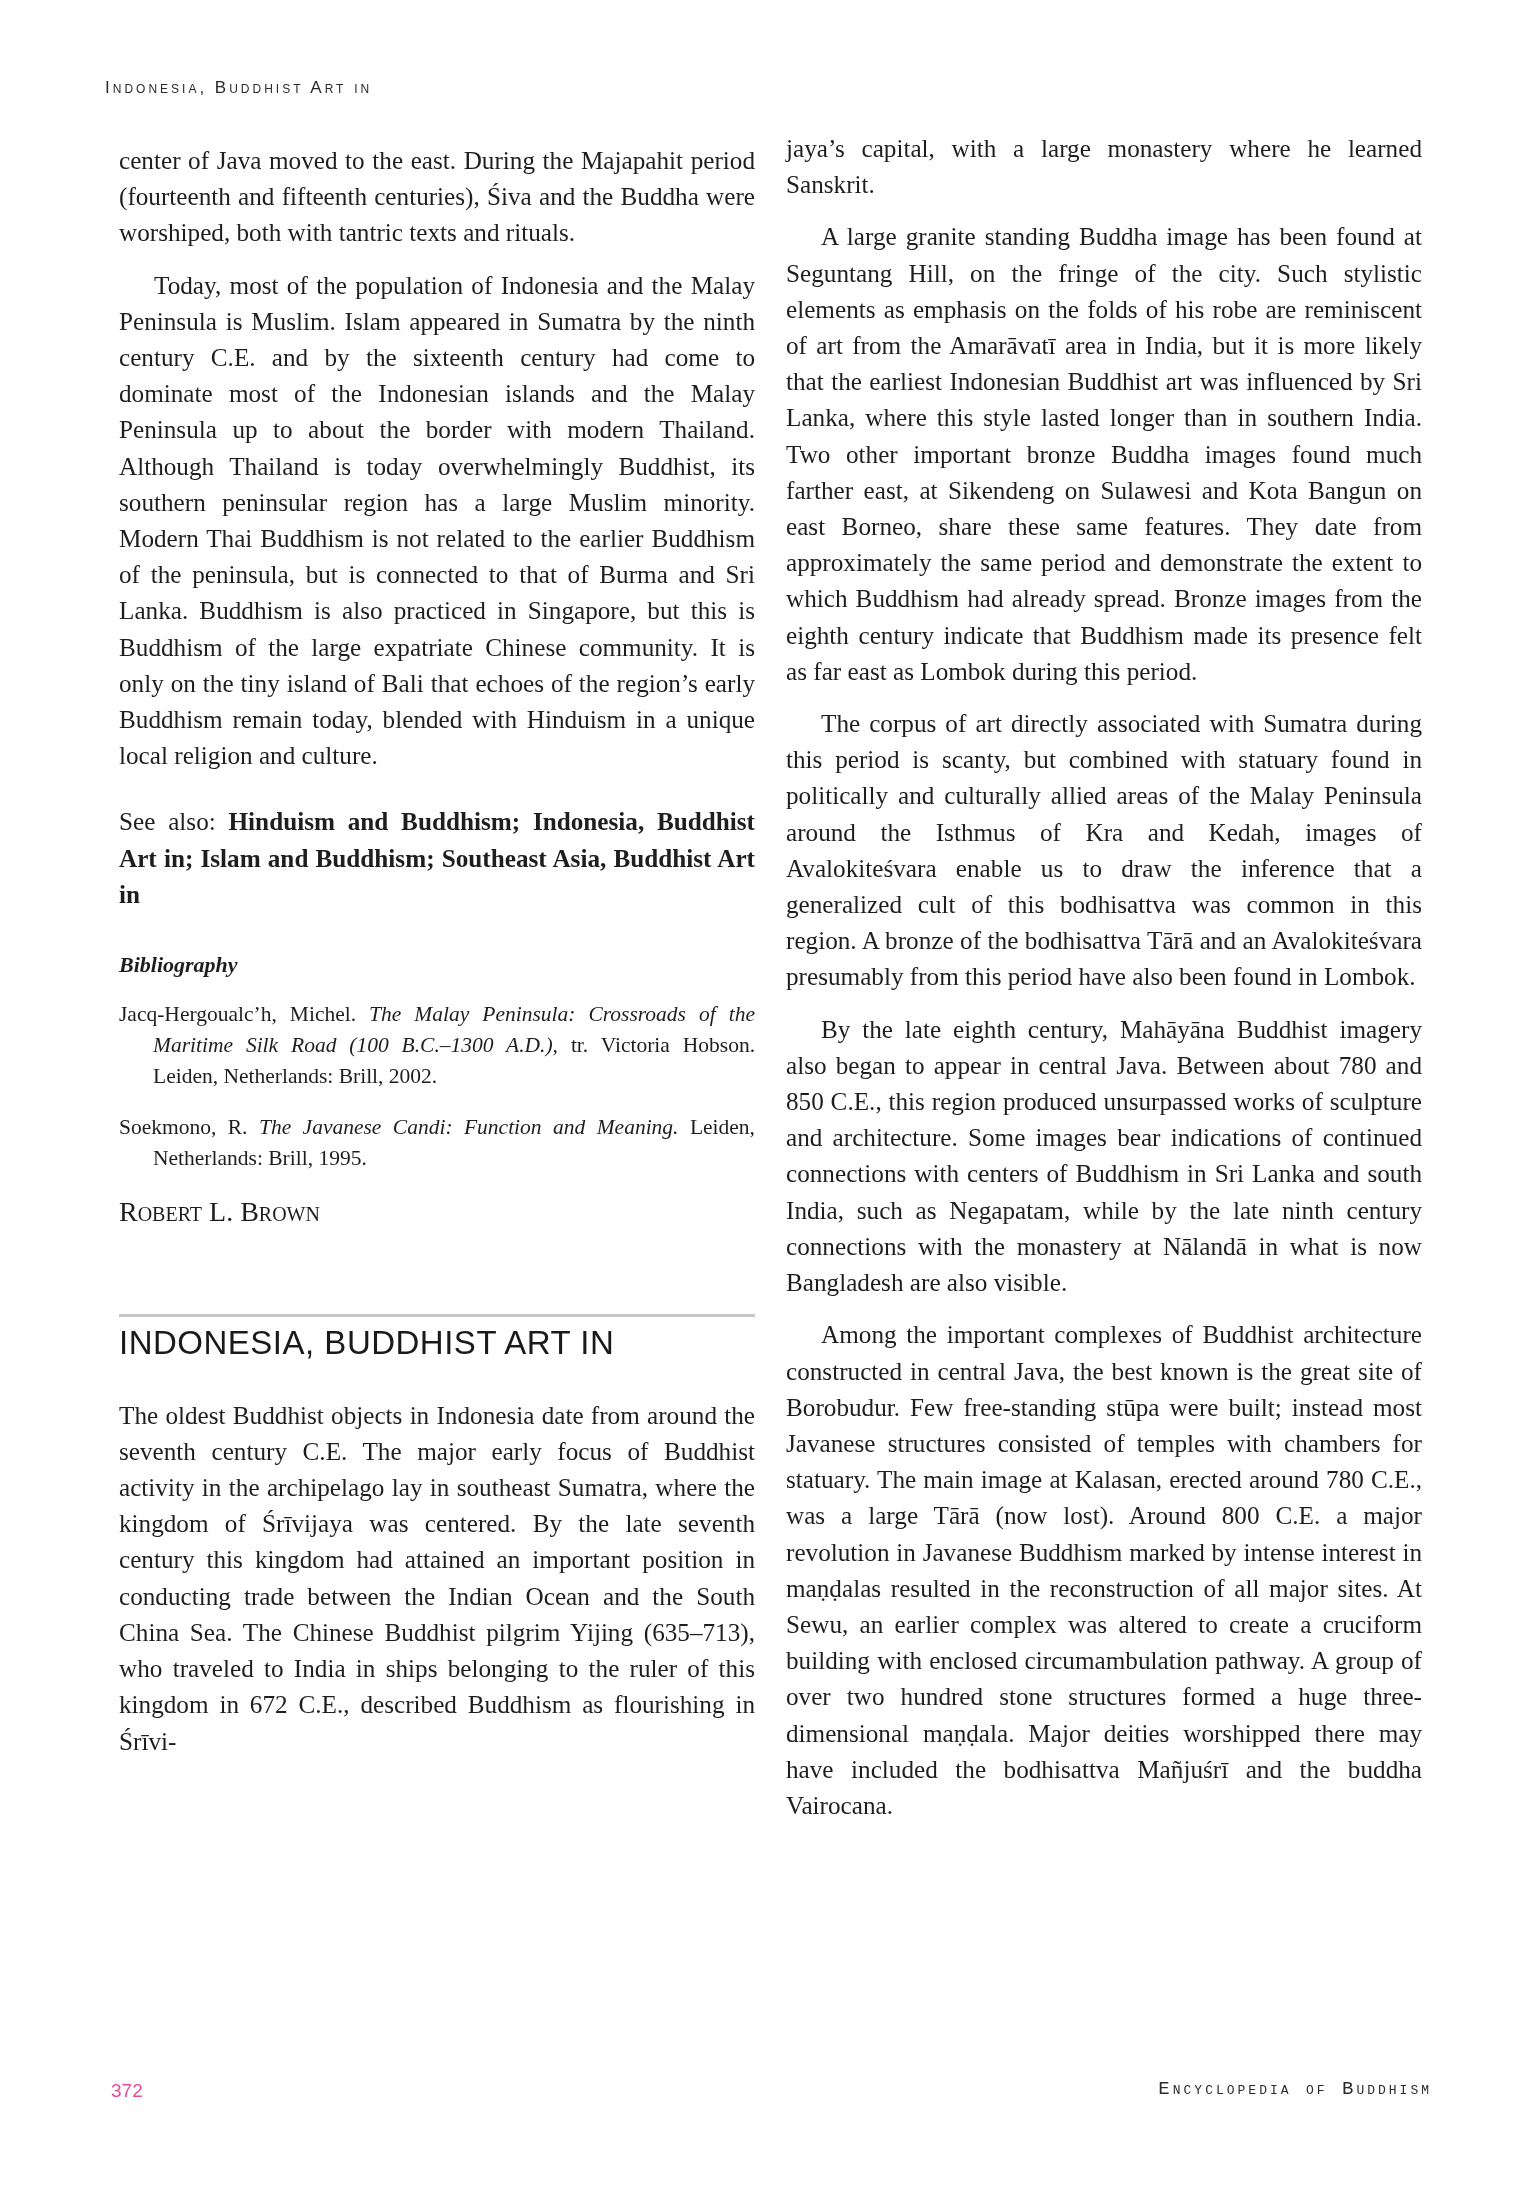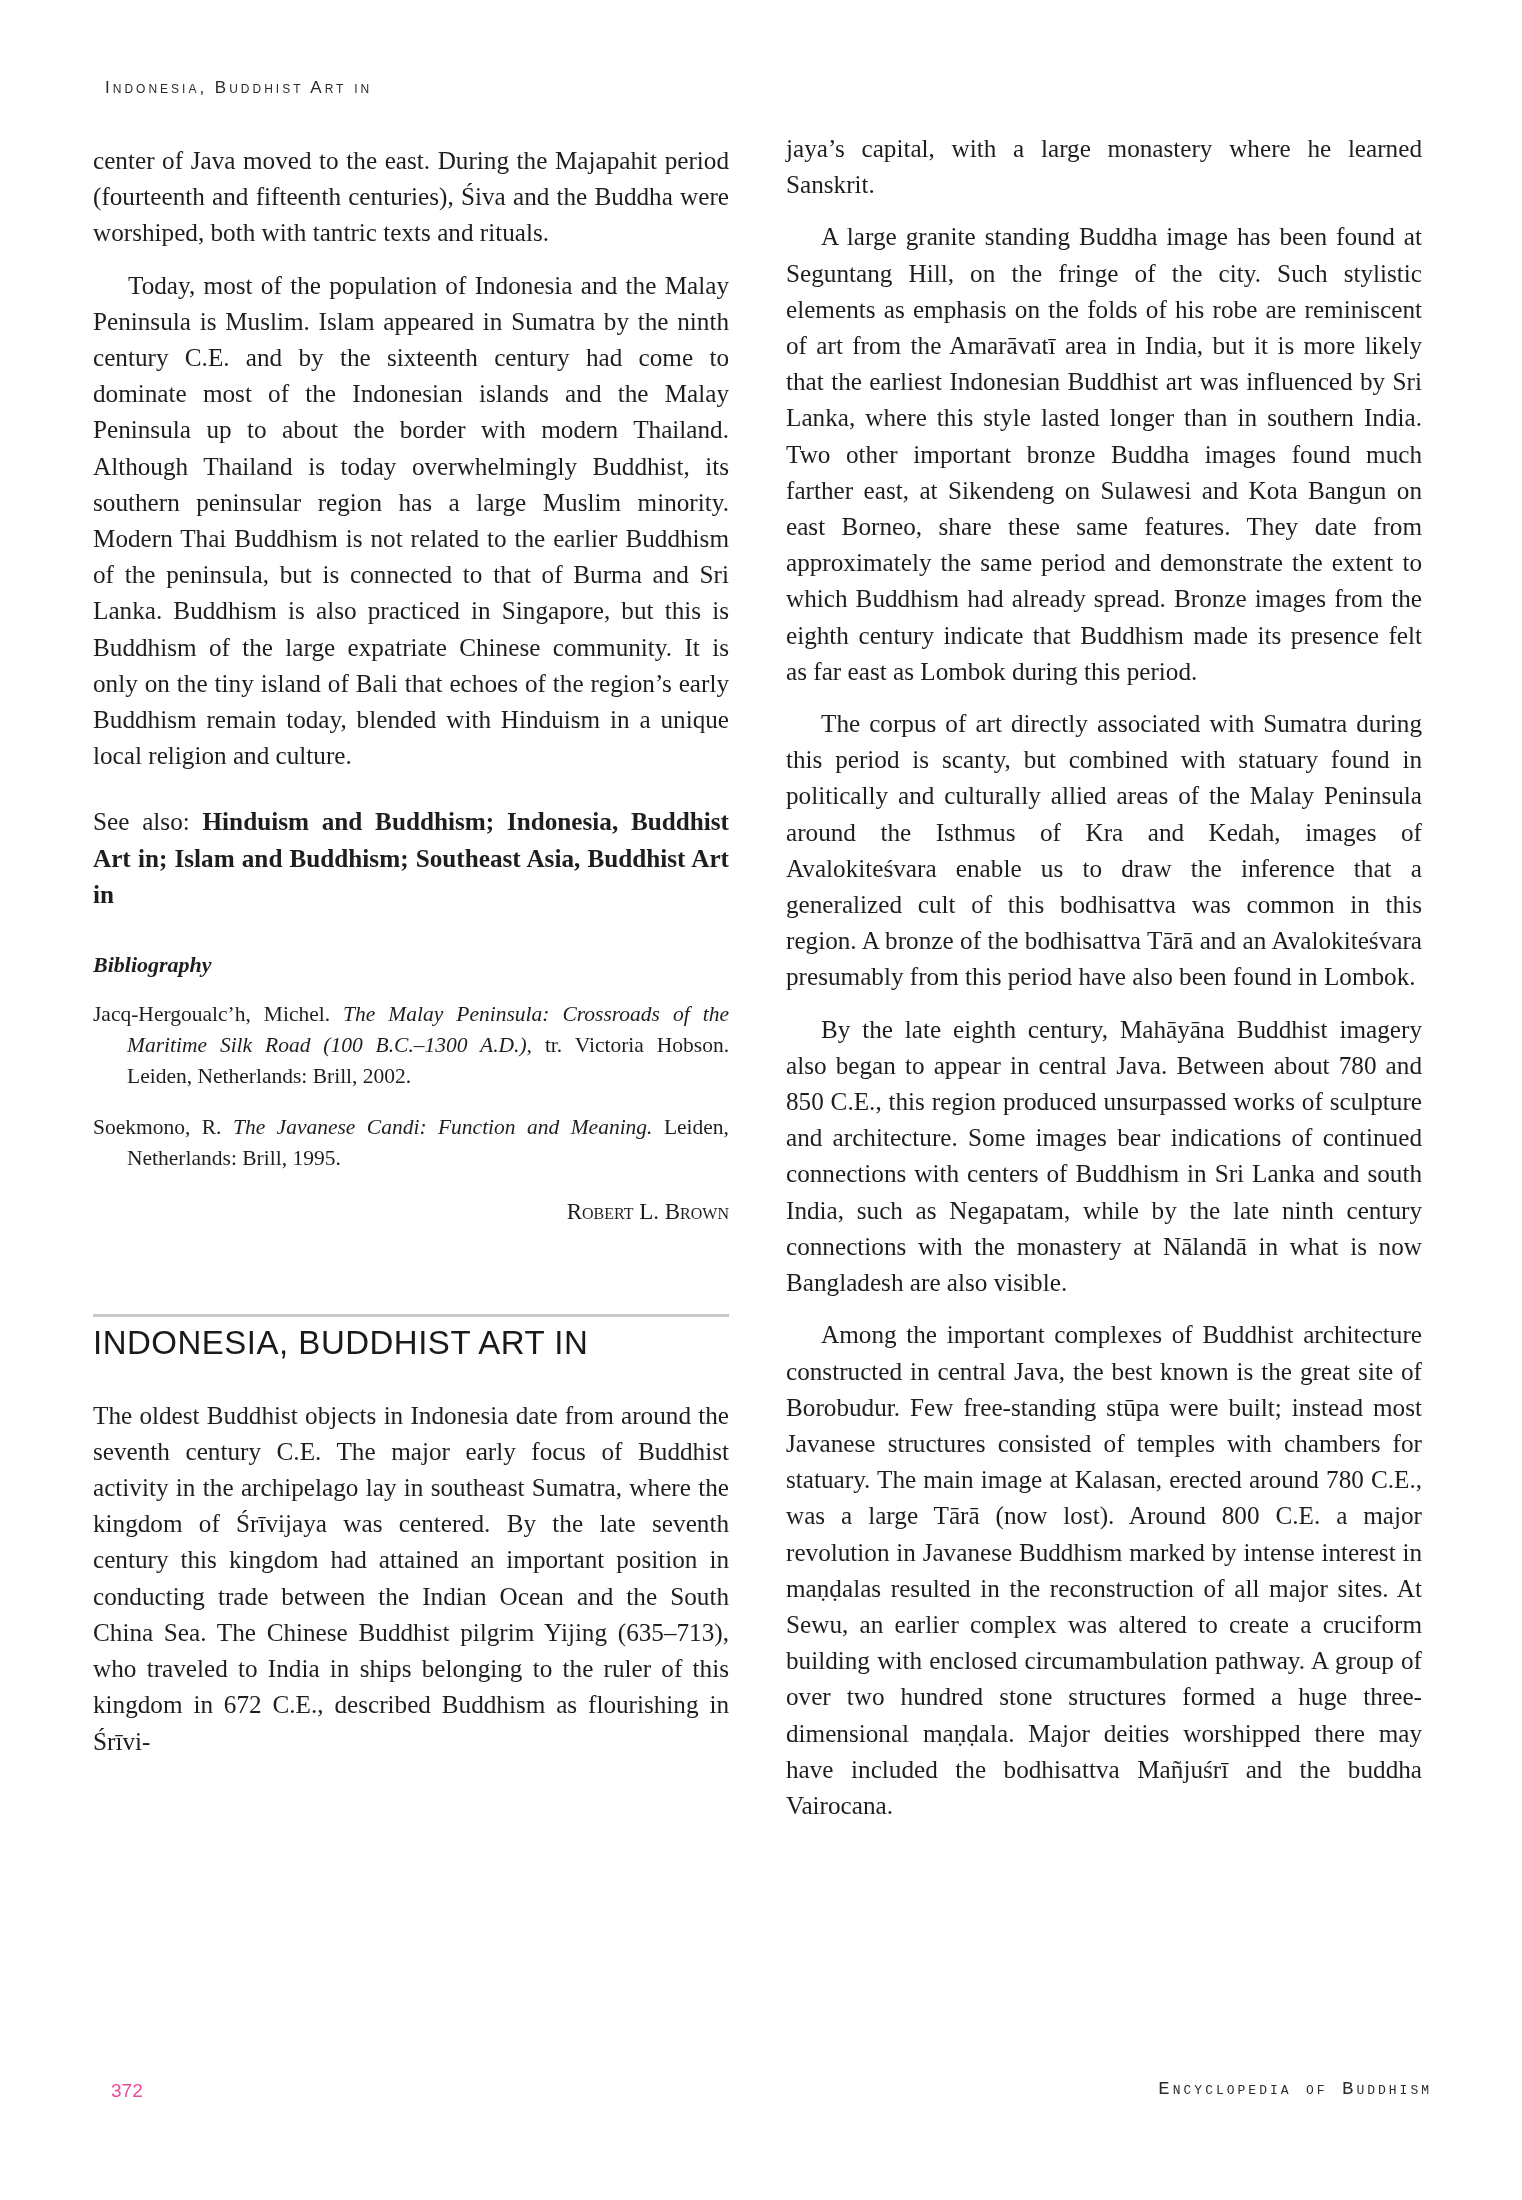--- a/index.html
+++ b/index.html
@@ -12,35 +12,35 @@
     position: absolute; left: 105px; top: 78px;
     font-family: "Liberation Sans", "DejaVu Sans", sans-serif;
     font-size: 17px; letter-spacing: 3px; font-variant: small-caps;
     color: #2a2a2a;
   }
   .col {
     position: absolute; top: 143px; width: 636px;
     font-size: 25.2px; line-height: 36.2px;
     text-align: justify; hyphens: auto;
   }
-  .col.left { left: 93px; }
+  .col.left { left: 119px; }
   .col.right { left: 786px; top: 131px; }
   .col p { margin: 0 0 16px 0; text-indent: 35px; }
   .col p.noindent { text-indent: 0; }
   .see-also { margin: 30px 0 34px 0 !important; text-indent: 0 !important; text-align: justify; }
   .see-also .lead { }
   .see-also .refs { font-weight: bold; }
   .bib-head { font-style: italic; font-weight: bold; font-size: 22px; margin: 8px 0 16px 0; }
   .bib-entry {
     font-size: 21.5px; line-height: 31px; margin: 0 0 20px 0;
     padding-left: 34px; text-indent: -34px; text-align: justify;
   }
   .bib-entry i { font-style: italic; }
   .author-sig {
-    text-align: right; font-variant: small-caps; font-size: 23px;
+    font-variant: small-caps; font-size: 28px;
     margin: 12px 0 0 0;
   }
   .rule {
     height: 3px; background: #c8c8c8; margin: 84px 0 8px 0;
   }
   .entry-title {
     font-family: "Liberation Sans", "DejaVu Sans", sans-serif;
     font-size: 33px; font-weight: normal; letter-spacing: 0.5px;
     margin: 6px 0 36px 0; color: #1a1a1a;
   }

